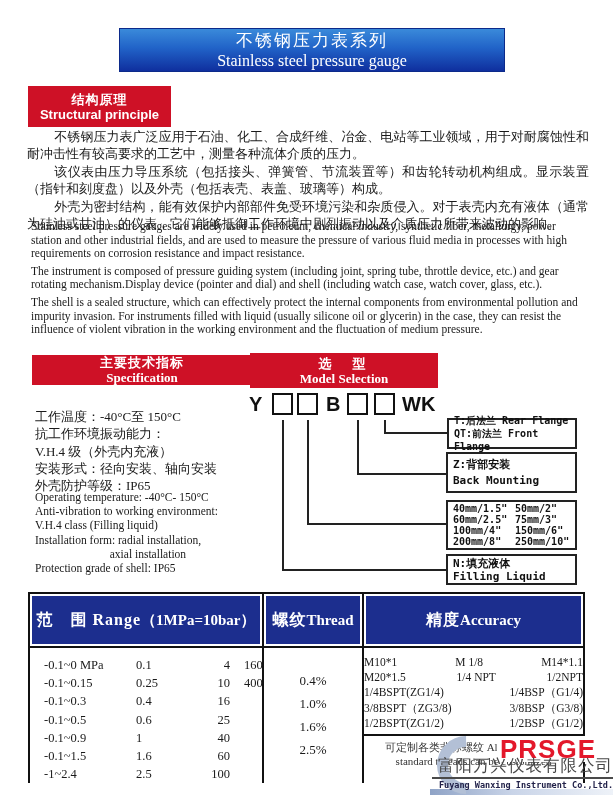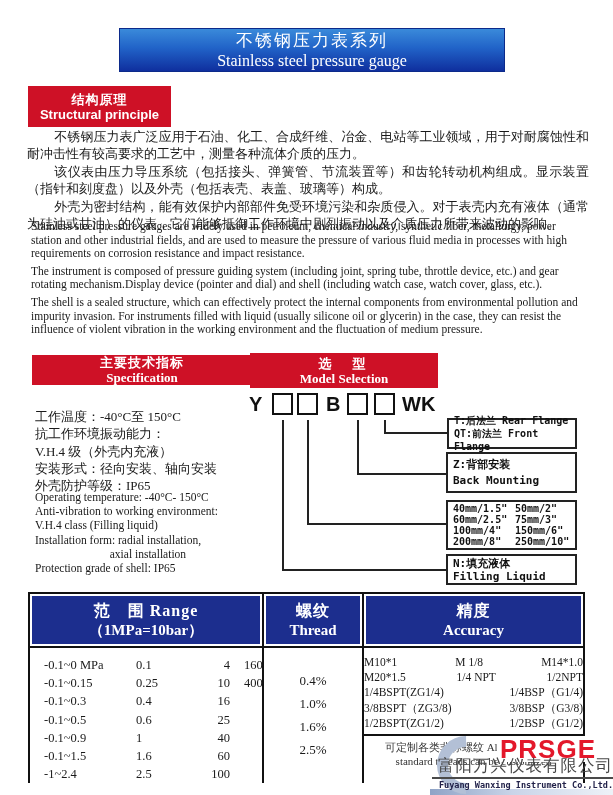--- a/index.html
+++ b/index.html
@@ -50,21 +50,21 @@
   .co-mount{left:446px;top:452px;width:131px;height:41px;font-size:11px;line-height:16px;}
   .co-sizes{left:446px;top:500px;width:131px;height:50px;font-size:10px;line-height:11.2px;}
   .co-fill{left:446px;top:554px;width:131px;height:31px;font-size:11px;line-height:13px;}
   .size-row{display:flex;}
   .size-row span:first-child{width:62px;}
 
   
   .ptable{position:absolute;left:28px;top:592px;width:557px;height:191px;background:#111;
     display:grid;grid-template-columns:232px 98px 1fr;grid-template-rows:52px 1fr;
     gap:2px;padding:2px;box-sizing:border-box;}
-  .th{background:#1c2e8e;border:2px solid #fff;color:#fff;display:flex;flex-direction:column;
+  .th{background:#1c2e8e;border:2px solid #fff;color:#fff;display:flex;
     align-items:center;justify-content:center;font-weight:bold;text-align:left;}
   .th .h1{font-size:16px;line-height:20px;letter-spacing:1px;}
   .th .h2{font-size:15px;line-height:19px;}
   .td{background:#fff;position:relative;}
   .range-grid{padding:8px 0 0 14px;font-size:12.5px;}
   .rrow{display:grid;grid-template-columns:92px 52px 42px 60px;line-height:18.2px;}
   .rrow .c3{text-align:right;}
   .rrow .c4{padding-left:14px;}
   .acc-cell{display:flex;flex-direction:column;align-items:center;justify-content:center;
     font-size:13px;gap:7px;}
@@ -243,21 +243,21 @@
         <div>0.4%</div>
         <div>1.0%</div>
         <div>1.6%</div>
         <div>2.5%</div>
       </div>
     <div class="td thread-cell">
       <div id="thread-list">
           <div class="trow">
             <span>M10*1</span>
             <span>M 1/8</span>
-            <span>M14*1.0</span>
+            <span>M14*1.1</span>
           </div>
           <div class="trow">
             <span>M20*1.5</span>
             <span>1/4 NPT</span>
             <span>1/2NPT</span>
           </div>
           <div class="trow">
             <span>1/4BSPT(ZG1/4)</span>
             <span>1/4BSP（G1/4)</span>
           </div>

